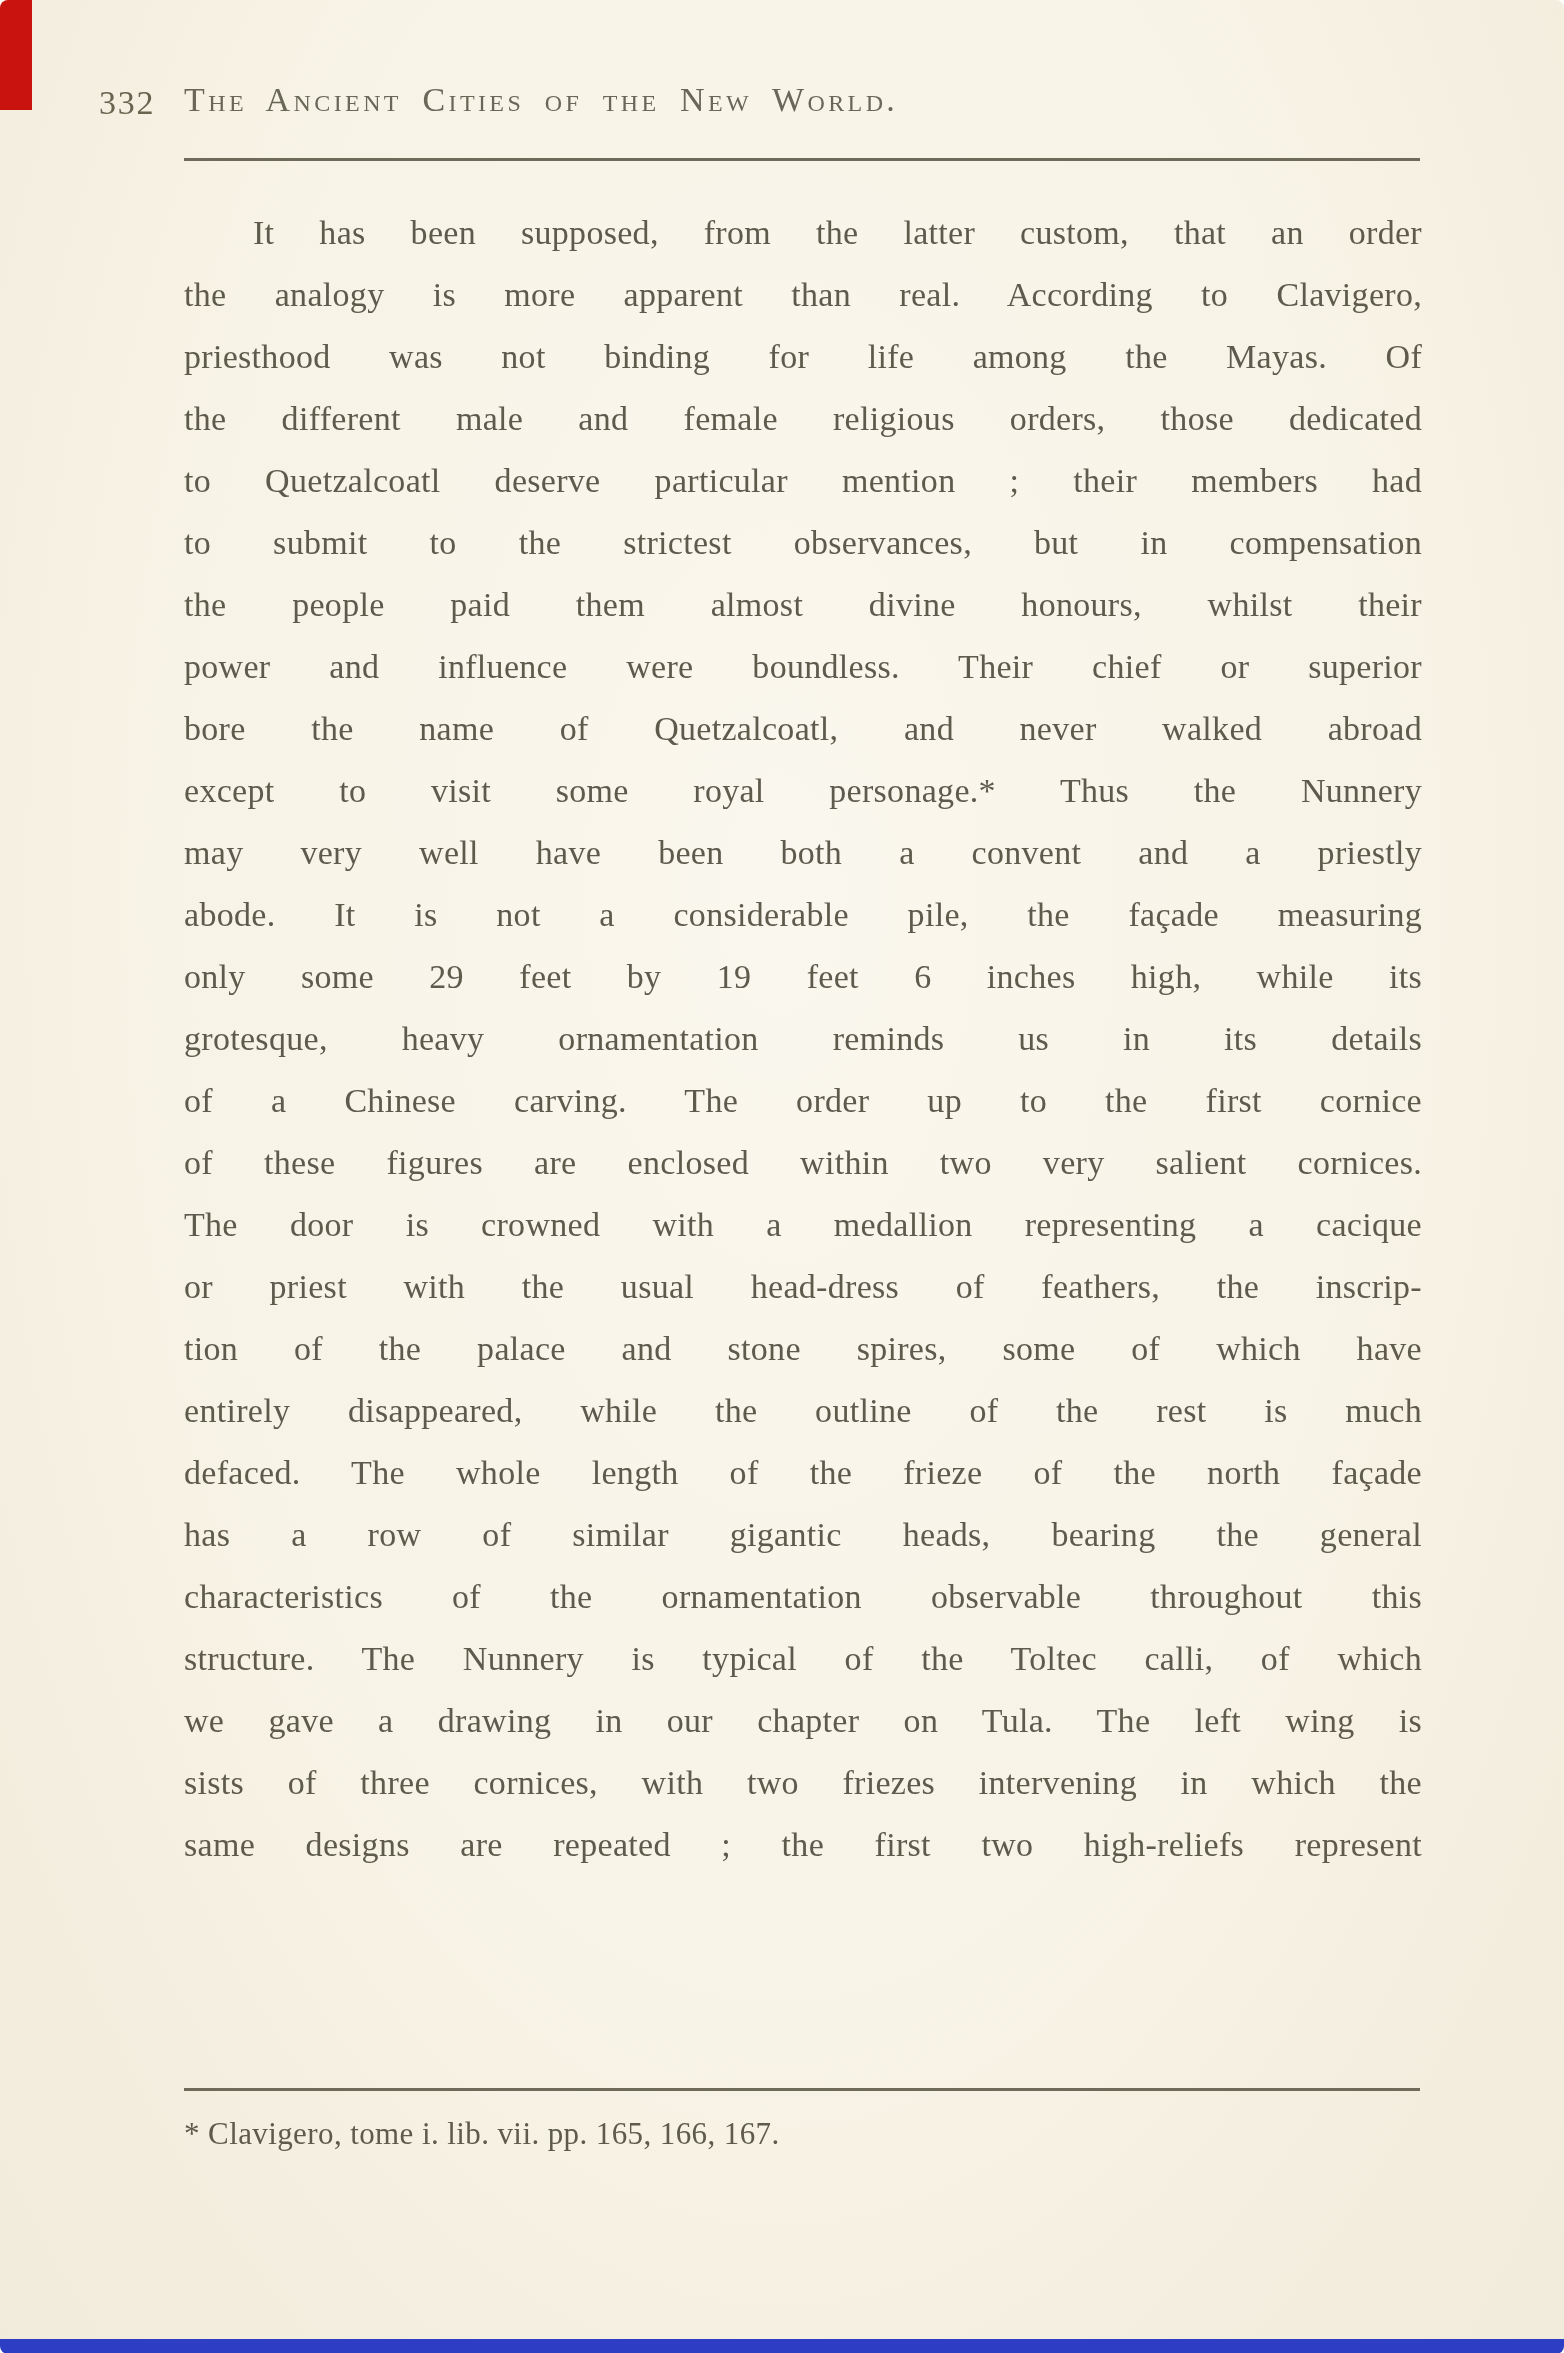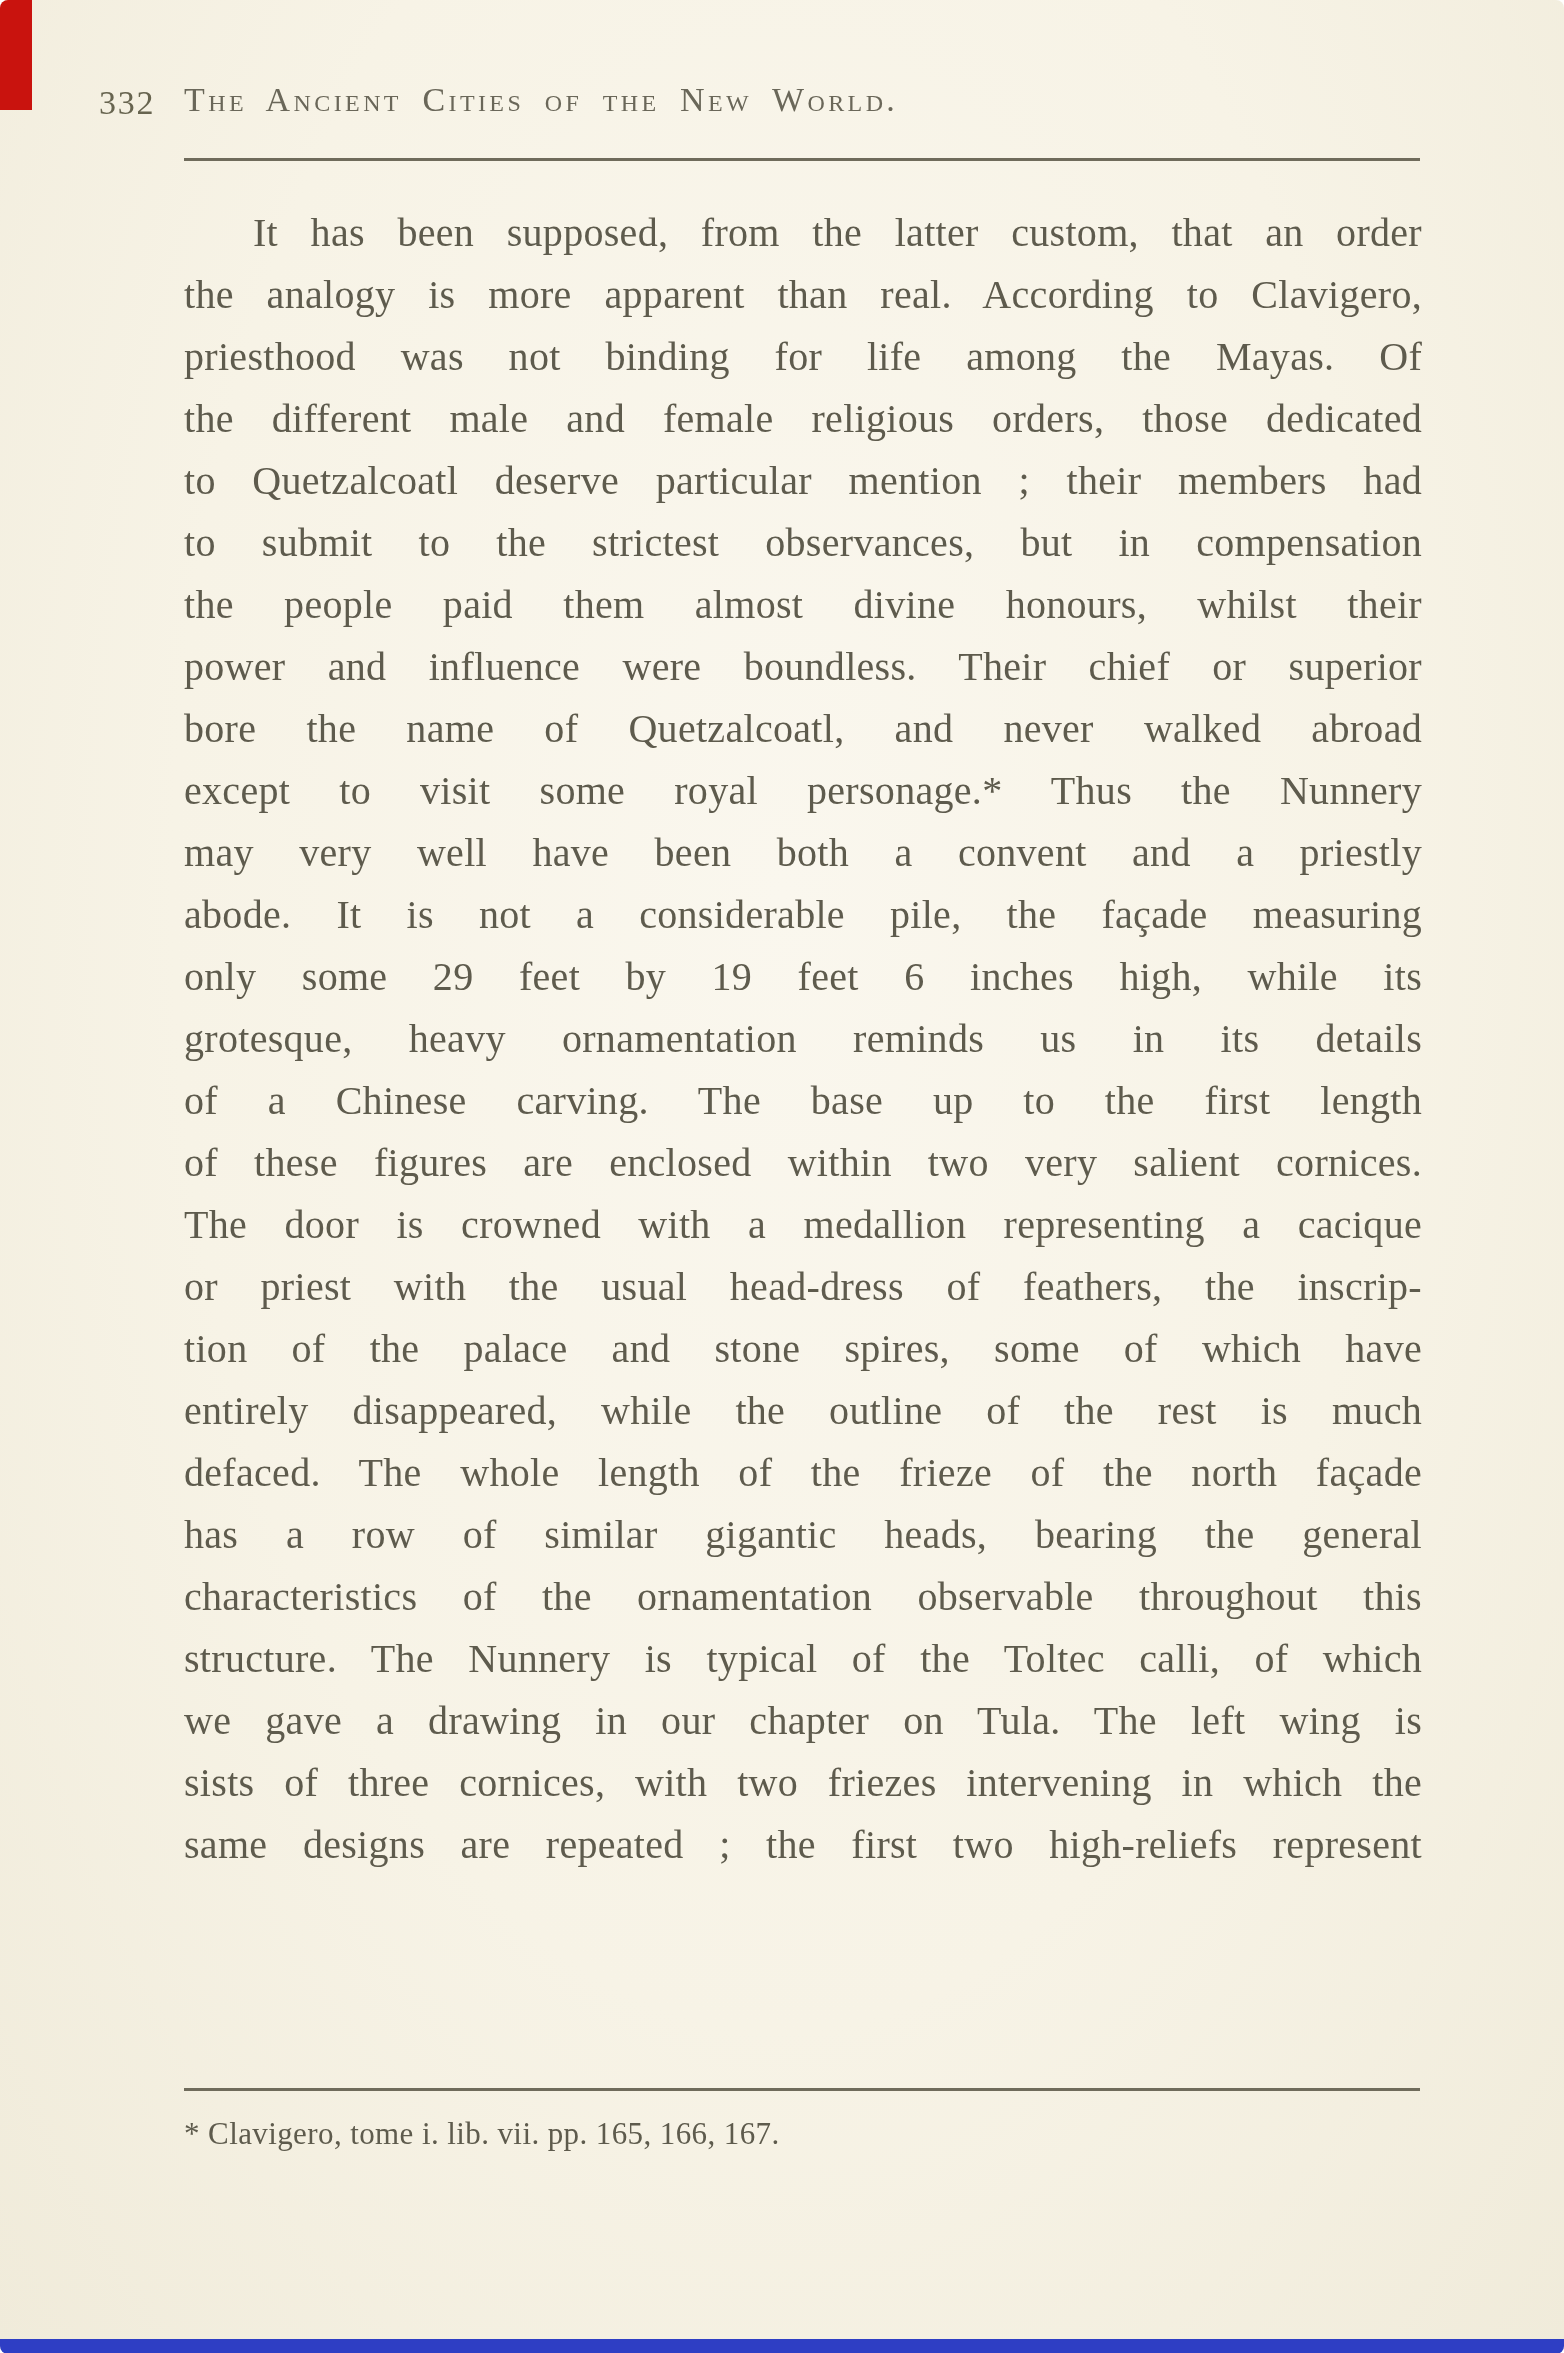--- a/index.html
+++ b/index.html
@@ -46,21 +46,21 @@
   .header-rule {
     position: absolute;
     left: 184px; top: 158px;
     width: 1236px; height: 2.6px;
     background: #6f6b5b;
   }
   .body-text {
     position: absolute;
     left: 184px; top: 202px;
     width: 1238px;
-    font-size: 40px;
+    font-size: 34px;
     letter-spacing: 0.3px;
   }
   .line {
     height: 62px;
     line-height: 62px;
     overflow: hidden;
     text-align: justify;
     text-align-last: justify;
     white-space: normal;
   }
@@ -107,21 +107,21 @@
     <div class="line">to Quetzalcoatl deserve particular mention ; their members had</div>
     <div class="line">to submit to the strictest observances, but in compensation</div>
     <div class="line">the people paid them almost divine honours, whilst their</div>
     <div class="line">power and influence were boundless. Their chief or superior</div>
     <div class="line">bore the name of Quetzalcoatl, and never walked abroad</div>
     <div class="line">except to visit some royal personage.* Thus the Nunnery</div>
     <div class="line">may very well have been both a convent and a priestly</div>
     <div class="line">abode. It is not a considerable pile, the façade measuring</div>
     <div class="line">only some 29 feet by 19 feet 6 inches high, while its</div>
     <div class="line">grotesque, heavy ornamentation reminds us in its details</div>
-    <div class="line">of a Chinese carving. The base up to the first length</div>
+    <div class="line">of a Chinese carving. The order up to the first cornice</div>
     <div class="line">of these figures are enclosed within two very salient cornices.</div>
     <div class="line">The door is crowned with a medallion representing a cacique</div>
     <div class="line">or priest with the usual head-dress of feathers, the inscrip-</div>
     <div class="line">tion of the palace and stone spires, some of which have</div>
     <div class="line">entirely disappeared, while the outline of the rest is much</div>
     <div class="line">defaced. The whole length of the frieze of the north façade</div>
     <div class="line">has a row of similar gigantic heads, bearing the general</div>
     <div class="line">characteristics of the ornamentation observable throughout this</div>
     <div class="line">structure. The Nunnery is typical of the Toltec calli, of which</div>
     <div class="line">we gave a drawing in our chapter on Tula. The left wing is</div>

